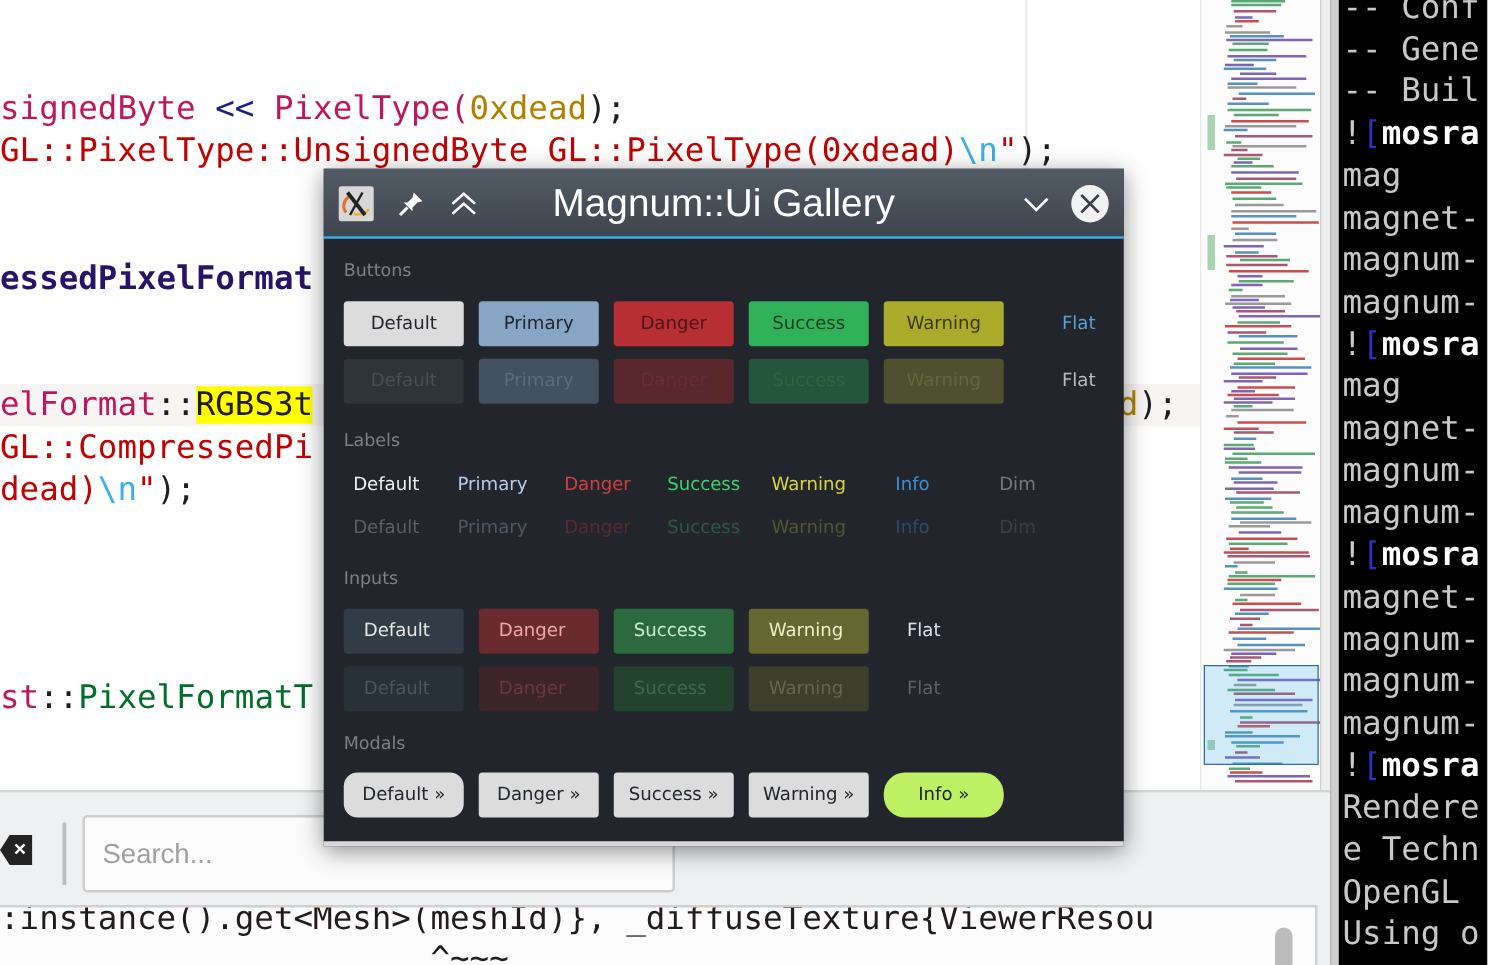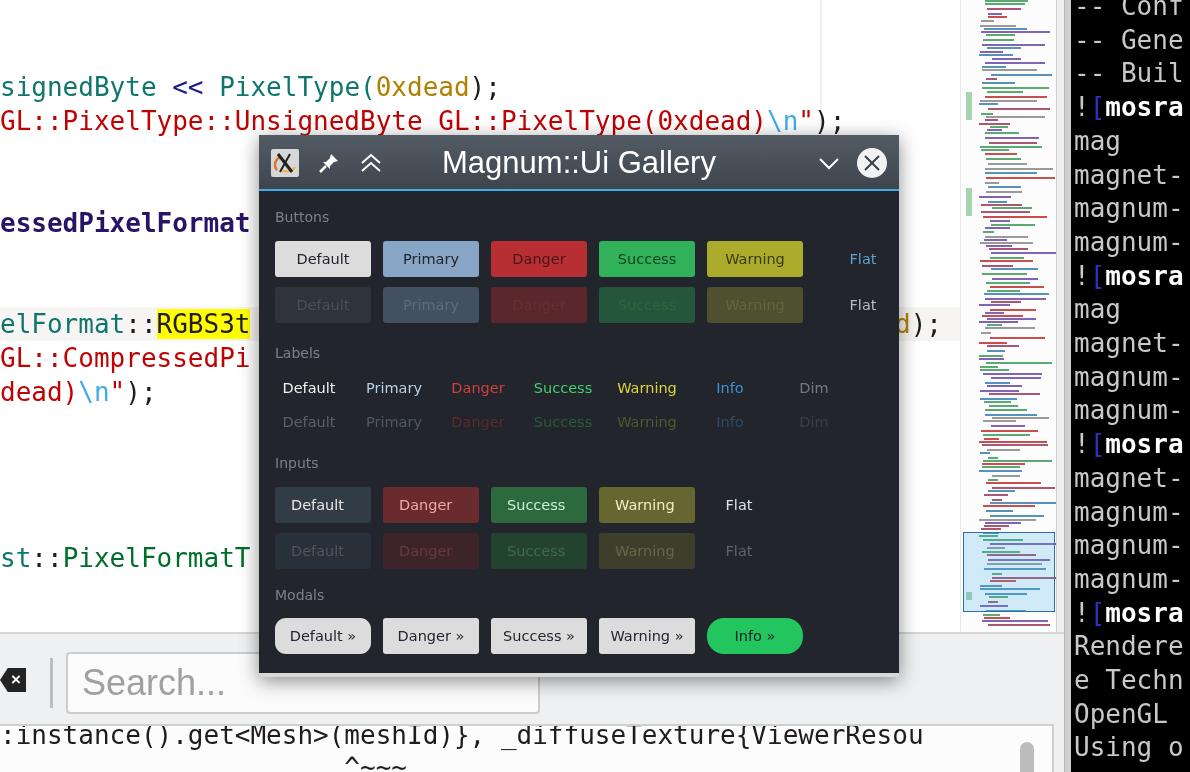--- a/index.html
+++ b/index.html
@@ -2,21 +2,21 @@
 <html><head>
 <meta charset="utf-8">
 <style>
   * { box-sizing: border-box; margin: 0; padding: 0; }
   html, body { width: 1190px; height: 772px; overflow: hidden; background: #ffffff; }
   body { position: relative; font-family: "Liberation Sans", sans-serif; }
 
   
   #editor { position: absolute; left: 0; top: 0; width: 960px; height: 632px; background: #ffffff; overflow: hidden; }
   #editor .code-line { position: absolute; left: 0; white-space: pre; font-family: "DejaVu Sans Mono", monospace; font-size: 26px; line-height: 34px; height: 34px; }
-  .c-type { color: #0f766e; }
+  .c-type { color: #be185d; }
   .c-op { color: #1c1c84; }
   .c-num { color: #b08000; }
   .c-str { color: #bf0303; }
   .c-esc { color: #3daee9; }
   .c-plain { color: #1f1c1b; }
   .c-bold { color: #281466; font-weight: bold; }
   .c-green { color: #006e28; }
   .c-hl { background: #ffff00; color: #1f1c1b; }
   #current-line-bg { position: absolute; left: 0; top: 307px; width: 960px; height: 34px; background: #f6f5f4; }
   #editor-right-edge { position: absolute; left: 820px; top: 0; width: 2px; height: 632px; background: #efefef; }
@@ -33,21 +33,21 @@
   #terminal { position: absolute; left: 1071px; top: 0; width: 119px; height: 772px; background: #000000; overflow: hidden; }
   #terminal .term-line { position: absolute; left: 3px; white-space: pre; font-family: "DejaVu Sans Mono", monospace; font-size: 26px; line-height: 34px; color: #c8c8c8; }
   .t-bang { color: #c8c8c8; }
   .t-bracket { color: #3030c0; }
   .t-bold { color: #ffffff; font-weight: bold; }
 
   
   #bottom-panel { position: absolute; left: 0; top: 632px; width: 1064px; height: 140px; background: #eff0f1; border-top: 2px solid #d5d5d5; }
   #clear-button { position: absolute; left: 0; top: 34px; width: 26px; height: 24px; background: #232323; color: #fff; font-size: 17px; font-weight: bold; line-height: 24px; text-align: center; clip-path: polygon(30% 0, 100% 0, 100% 100%, 30% 100%, 0 50%); padding-left: 6px; }
   #toolbar-sep { position: absolute; left: 50px; top: 24px; width: 3px; height: 50px; background: #bdbdbd; }
-  #search-input { position: absolute; left: 66px; top: 18px; width: 474px; height: 62px; background: #fbfbfb; border: 2px solid #cdcdcd; border-radius: 4px; font-family: "Liberation Sans", sans-serif; font-size: 36px; color: #333; padding-left: 14px; outline: none; }
+  #search-input { position: absolute; left: 66px; top: 18px; width: 474px; height: 62px; background: #fbfbfb; border: 2px solid #cdcdcd; border-radius: 4px; font-family: "Liberation Sans", sans-serif; font-size: 22px; color: #333; padding-left: 14px; outline: none; }
   #search-input::placeholder { color: #a0a0a0; }
   #output-area { position: absolute; left: 0; top: 90px; width: 1054px; height: 50px; background: #fcfcfc; border-top: 2px solid #d0d0d0; border-right: 2px solid #d0d0d0; overflow: hidden; }
   #output-area .out-line { position: absolute; left: 0; white-space: pre; font-family: "DejaVu Sans Mono", monospace; font-size: 26px; line-height: 34px; color: #1f1c1b; }
   #output-scrollbar-thumb { position: absolute; left: 1020px; top: 16px; width: 14px; height: 40px; background: #bcbcbc; border-radius: 7px; }
 
   
   #gallery { position: absolute; left: 259px; top: 135px; width: 640px; height: 542px; background: #22252c; box-shadow: 0 4px 18px rgba(0,0,0,0.45); border-bottom: 4px solid #d8d8d8; }
   #titlebar { position: absolute; left: 0; top: 0; width: 640px; height: 56px; background: linear-gradient(#535b65, #3e454d); border-bottom: 2px solid #3daee9; }
   #app-icon { position: absolute; left: 12px; top: 14px; width: 28px; height: 28px; background: #d7d7d7; border-radius: 2px; }
   #pin-button { position: absolute; left: 56px; top: 14px; width: 28px; height: 28px; }
@@ -373,15 +373,15 @@
       <div class="ui-btn" style="left: 340px; top: 398px; background: rgb(62, 63, 43); color: rgb(102, 103, 74); text-align: left; padding-left: 16px;">Warning</div>
       <div class="ui-btn" style="left: 432px; top: 398px; color: rgb(93, 99, 107);">Flat</div>
     </div>
 
   <div class="section-label" style="top:452px;">Modals</div>
   <div id="modals-row">
       <div class="ui-btn" style="left: 16px; top: 483px; background: rgb(220, 220, 220); color: rgb(34, 37, 44); border-radius: 11px;">Default »</div>
       <div class="ui-btn" style="left: 124px; top: 483px; background: rgb(220, 220, 220); color: rgb(34, 37, 44);">Danger »</div>
       <div class="ui-btn" style="left: 232px; top: 483px; background: rgb(220, 220, 220); color: rgb(34, 37, 44);">Success »</div>
       <div class="ui-btn" style="left: 340px; top: 483px; background: rgb(220, 220, 220); color: rgb(34, 37, 44);">Warning »</div>
-      <div class="ui-btn" style="left: 448px; top: 483px; background: #22c55e; color: rgb(34, 37, 44); border-radius: 17px;">Info »</div>
+      <div class="ui-btn" style="left: 448px; top: 483px; background: #bef264; color: rgb(34, 37, 44); border-radius: 17px;">Info »</div>
     </div>
 </div>
 
 </body></html>

